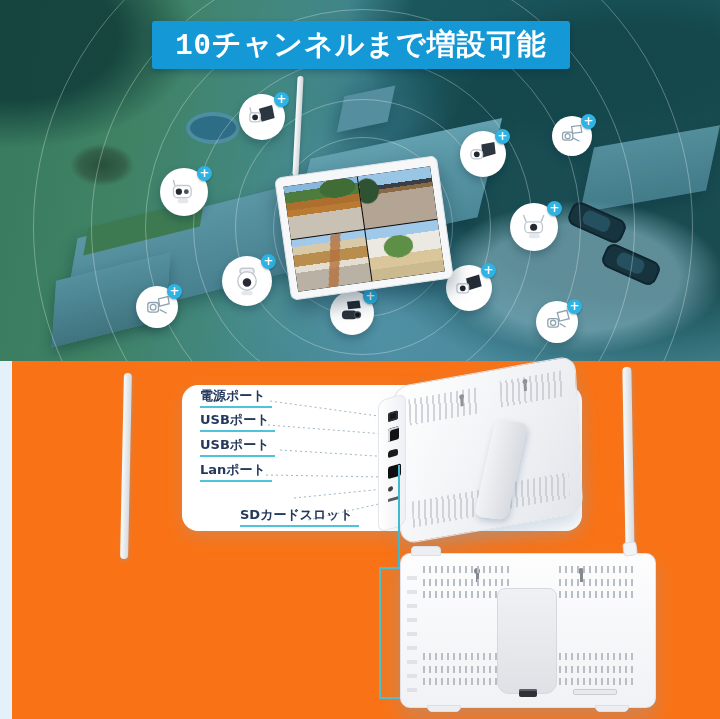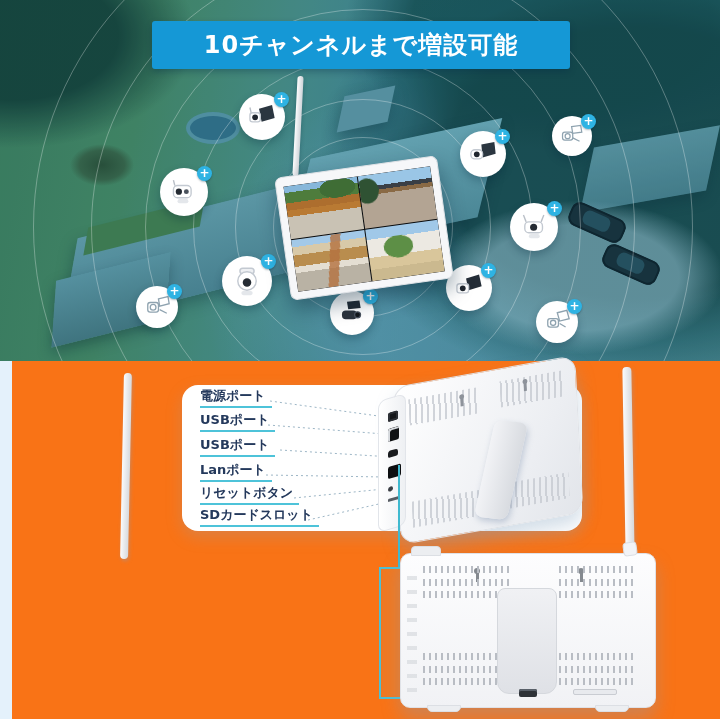--- a/index.html
+++ b/index.html
@@ -62,21 +62,21 @@
   .q3 { background:
       linear-gradient(100deg, transparent 0 48%, rgba(180,113,63,.8) 48% 60%, transparent 60%),
       linear-gradient(180deg,#a3c9e8 0 14%, #d8c9a8 14% 30%, #b98d4e 30% 52%, #e4ded2 52% 64%, #b9b2a4 64% 100%); }
   .q4 { background:
       radial-gradient(34% 36% at 42% 40%, #5d8f46 0 58%, transparent 60%),
       linear-gradient(180deg,#a0c8e8 0 20%, #ece9e2 20% 55%, #d9c69b 55% 78%, #cbb98f 78% 100%); }
 
   .banner { position:absolute; left:152px; top:21px; width:418px; height:48px; background:#1598d6;
     border-radius:3px; display:flex; align-items:center; justify-content:center;
     box-shadow:0 3px 6px rgba(0,40,70,.3); z-index:30; }
-  .banner span { color:#fff; font-size:24px; font-weight:bold; letter-spacing:1px; white-space:nowrap; }
+  .banner span { color:#fff; font-size:29px; font-weight:bold; letter-spacing:1px; white-space:nowrap;font-family:Liberation Mono, monospace; }
 
   
   .section-bottom { position:absolute; left:12px; top:361px; width:720px; height:358px; background:#f97316; }
   .card { position:absolute; left:170px; top:24px; width:400px; height:146px; background:#fff; border-radius:16px;
     box-shadow:0 6px 16px rgba(140,170,200,.25); }
 
   .port-label { position:absolute; left:188px; font-size:13px; font-weight:bold; color:#24395c;
     border-bottom:2px solid #4ec3d9; padding:0 6px 1px 0; white-space:nowrap; }
 
   svg.connectors { position:absolute; left:0; top:0; width:720px; height:358px; pointer-events:none; }
@@ -279,22 +279,21 @@
         <line x1="254" y1="114" x2="372" y2="116"></line>
         <line x1="282" y1="137" x2="372" y2="128"></line>
         <line x1="296" y1="159" x2="380" y2="140"></line>
       </g>
     </svg>
 
     <div class="port-label" style="top:26px;">電源ポート</div>
     <div class="port-label" style="top:50px;">USBポート</div>
     <div class="port-label" style="top:75px;">USBポート</div>
     <div class="port-label" style="top:100px;">Lanポート</div>
-    <div class="port-label" style="top:123px;">リセットボタン</div>
-    <div class="port-label" style="top:145px;">SDカードスロット</div>
+    <div class="port-label" style="top:145px;margin-left:40px;">SDカードスロット</div>
 
     <div class="mid-monitor">
       <div class="mm-body">
         <div class="mm-vent" style="left:14px;top:14px;width:70px;"></div>
         <div class="mm-vent" style="right:12px;top:12px;width:64px;"></div>
         <div class="mm-vent" style="left:12px;bottom:14px;width:72px;"></div>
         <div class="mm-vent" style="right:12px;bottom:16px;width:60px;"></div>
         <div class="mm-keyhole" style="left:64px;top:18px;"></div>
         <div class="mm-keyhole" style="left:128px;top:14px;"></div>
         <div class="mm-stand"></div>

